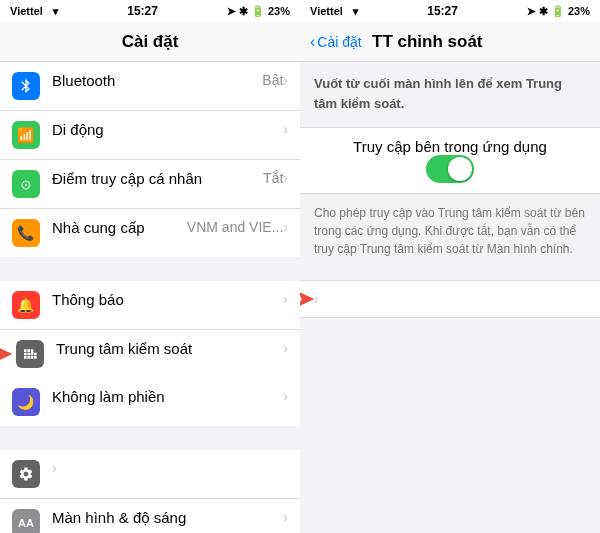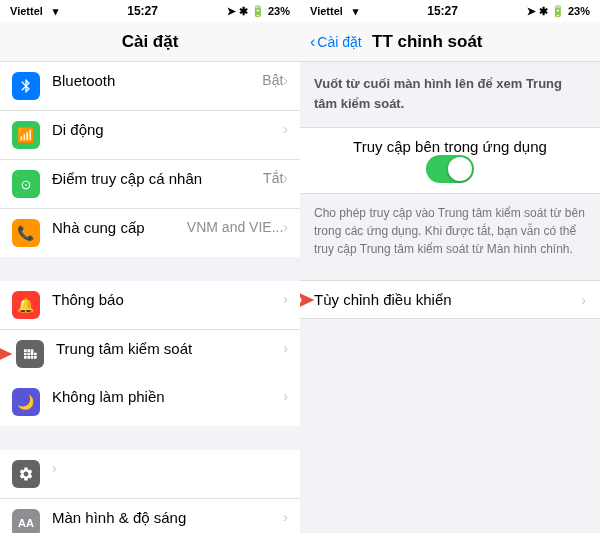--- a/index.html
+++ b/index.html
@@ -374,19 +374,18 @@
       </div>
     </div>
 
     <div class="description-section">
       <p class="description-text">Cho phép truy cập vào Trung tâm kiểm soát từ bên trong các ứng dụng. Khi được tắt, bạn vẫn có thể truy cập Trung tâm kiểm soát từ Màn hình chính.</p>
     </div>
 
     <div class="relative-wrapper">
       <div style="position:absolute;left:-4px;top:50%;transform:translateY(-50%);color:#e74c3c;font-size:22px;font-weight:900;z-index:10;">➤</div>
       <div class="customize-section" style="padding-left:14px;">
-        <span class="customize-label">Tùy chỉnh điều khiển</span>
         <span class="customize-chevron">›</span>
       </div>
     </div>
 
   </div>
 </div>
 
 </body></html>

